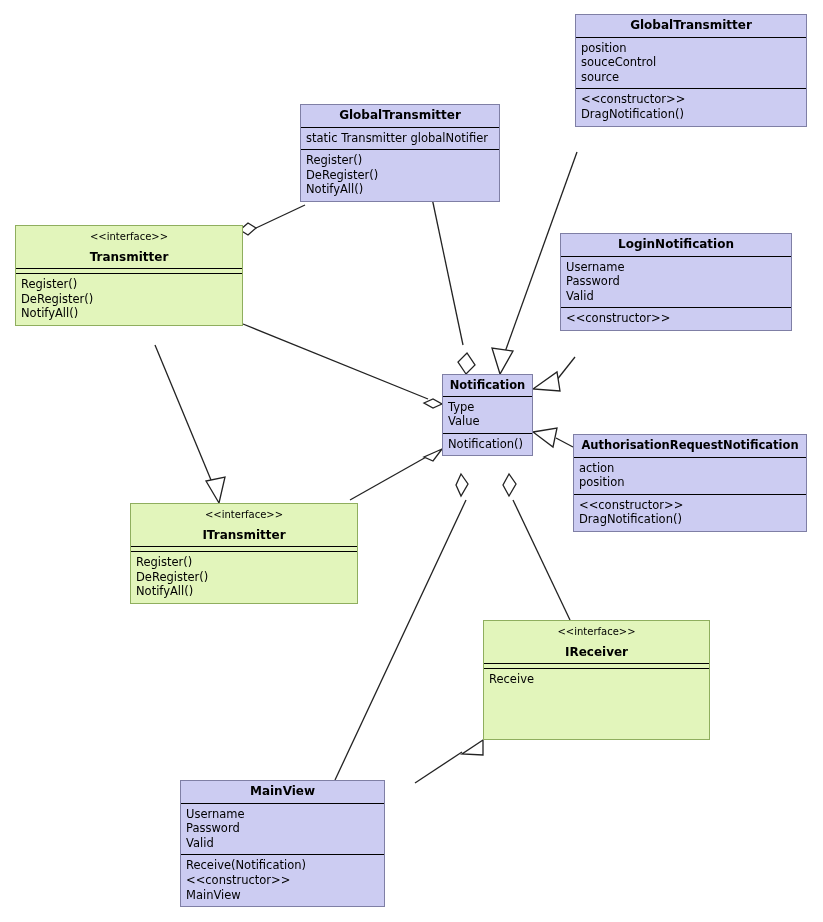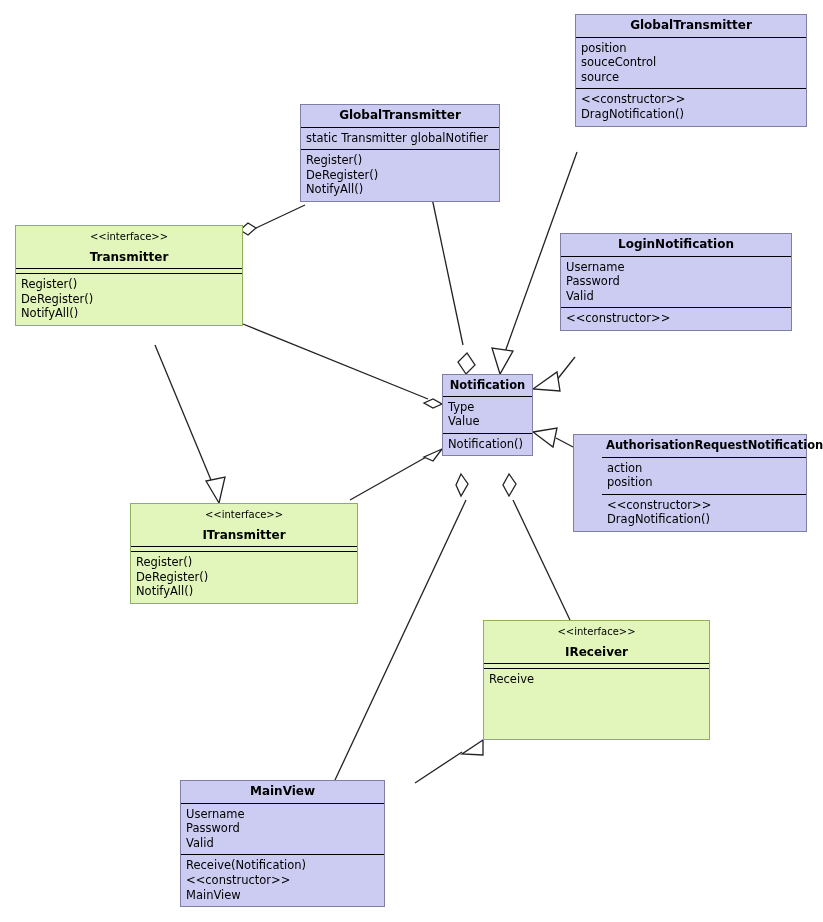--- a/index.html
+++ b/index.html
@@ -192,21 +192,21 @@
     <div class="hdr" style="font-size:11.5px; padding:3px 2px 3px 2px;">Notification</div>
     <div class="attrs">
       <span class="line">Type</span>
       <span class="line">Value</span>
     </div>
     <div class="ops">
       <span class="line">Notification()</span>
     </div>
   </div>
 
-  <div class="uml-class lavender" style="left:573px; top:434px; width:234px;padding-left:28px;">
+  <div class="uml-class lavender" style="left:573px; top:434px; width:234px;">
     <div class="hdr" style="font-size:11.5px;">AuthorisationRequestNotification</div>
     <div class="attrs">
       <span class="line">action</span>
       <span class="line">position</span>
     </div>
     <div class="ops">
       <span class="line">&lt;&lt;constructor&gt;&gt;</span>
       <span class="line">DragNotification()</span>
     </div>
   </div>

